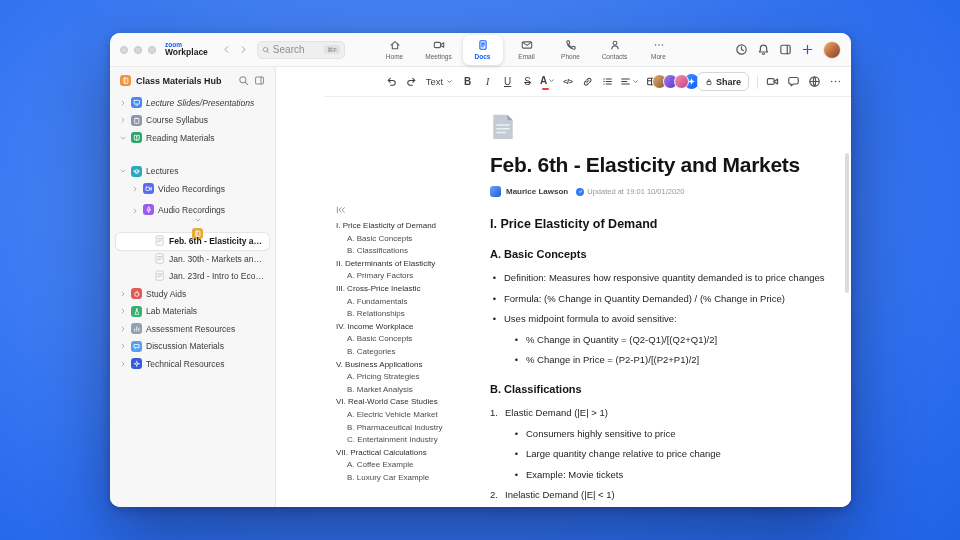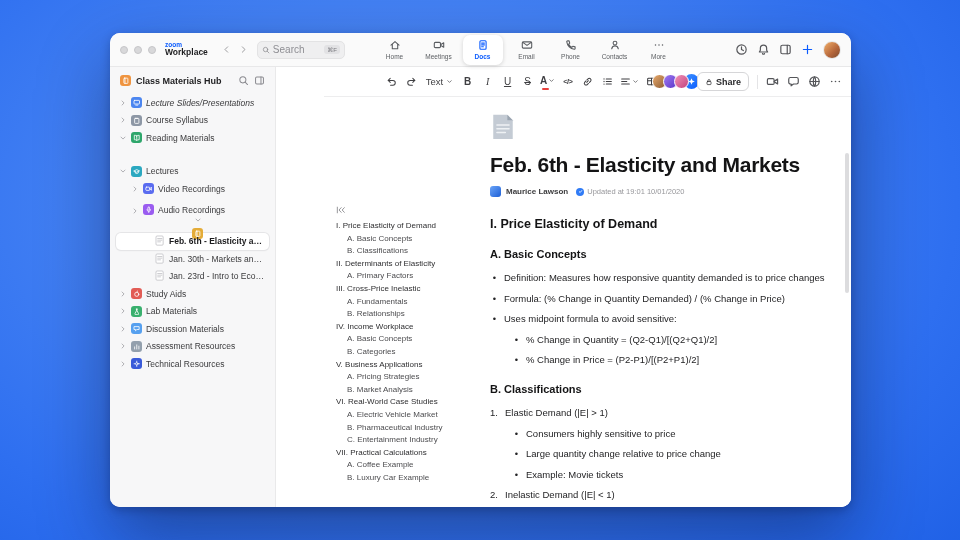--- a/index.html
+++ b/index.html
@@ -448,39 +448,39 @@
               </svg>
             </span>
             <span class="tlabel">Lab Materials</span>
           </div>
           <div class="titem" style="padding-left: 2px;">
             <span class="chev">
               <svg class="s" viewBox="0 0 12 12">
                 <path d="M4.6 3 7.6 6l-3 3"></path>
               </svg>
             </span>
+            <span class="mini" style="background: rgb(147, 160, 173);">
+              <svg class="s" viewBox="0 0 12 12">
+                <path d="M2.6 9.6V6.2M6 9.6V3M9.4 9.6V5"></path>
+              </svg>
+            </span>
+            <span class="tlabel">Assessment Resources</span>
+          </div>
+          <div class="titem" style="padding-left: 2px;">
+            <span class="chev">
+              <svg class="s" viewBox="0 0 12 12">
+                <path d="M4.6 3 7.6 6l-3 3"></path>
+              </svg>
+            </span>
             <span class="mini" style="background: rgb(86, 160, 239);">
               <svg class="s" viewBox="0 0 12 12">
                 <path d="M2.2 2.6h7.6v4.6H6.2L4 9.2V7.2H2.2z"></path>
               </svg>
             </span>
             <span class="tlabel">Discussion Materials</span>
-          </div>
-          <div class="titem" style="padding-left: 2px;">
-            <span class="chev">
-              <svg class="s" viewBox="0 0 12 12">
-                <path d="M4.6 3 7.6 6l-3 3"></path>
-              </svg>
-            </span>
-            <span class="mini" style="background: rgb(147, 160, 173);">
-              <svg class="s" viewBox="0 0 12 12">
-                <path d="M2.6 9.6V6.2M6 9.6V3M9.4 9.6V5"></path>
-              </svg>
-            </span>
-            <span class="tlabel">Assessment Resources</span>
           </div>
           <div class="titem" style="padding-left: 2px;">
             <span class="chev">
               <svg class="s" viewBox="0 0 12 12">
                 <path d="M4.6 3 7.6 6l-3 3"></path>
               </svg>
             </span>
             <span class="mini" style="background: rgb(58, 91, 217);">
               <svg class="s" viewBox="0 0 12 12">
                 <circle cx="6" cy="6" r="1.9"></circle>

